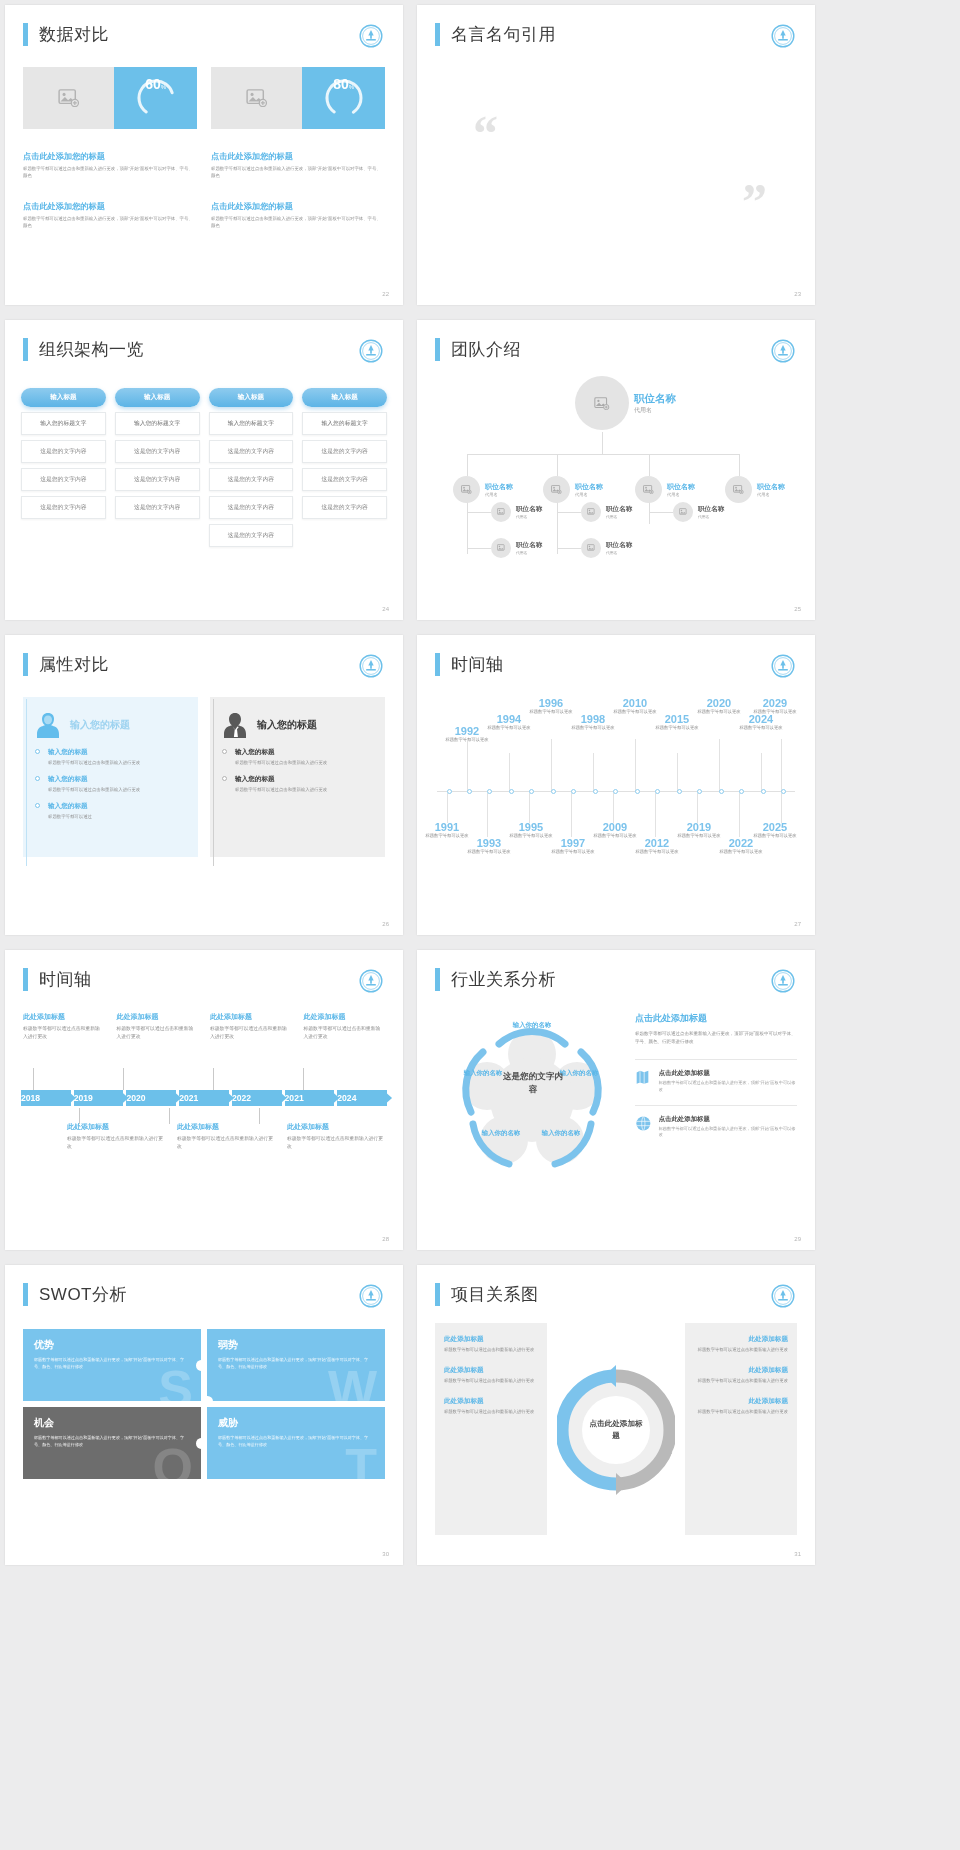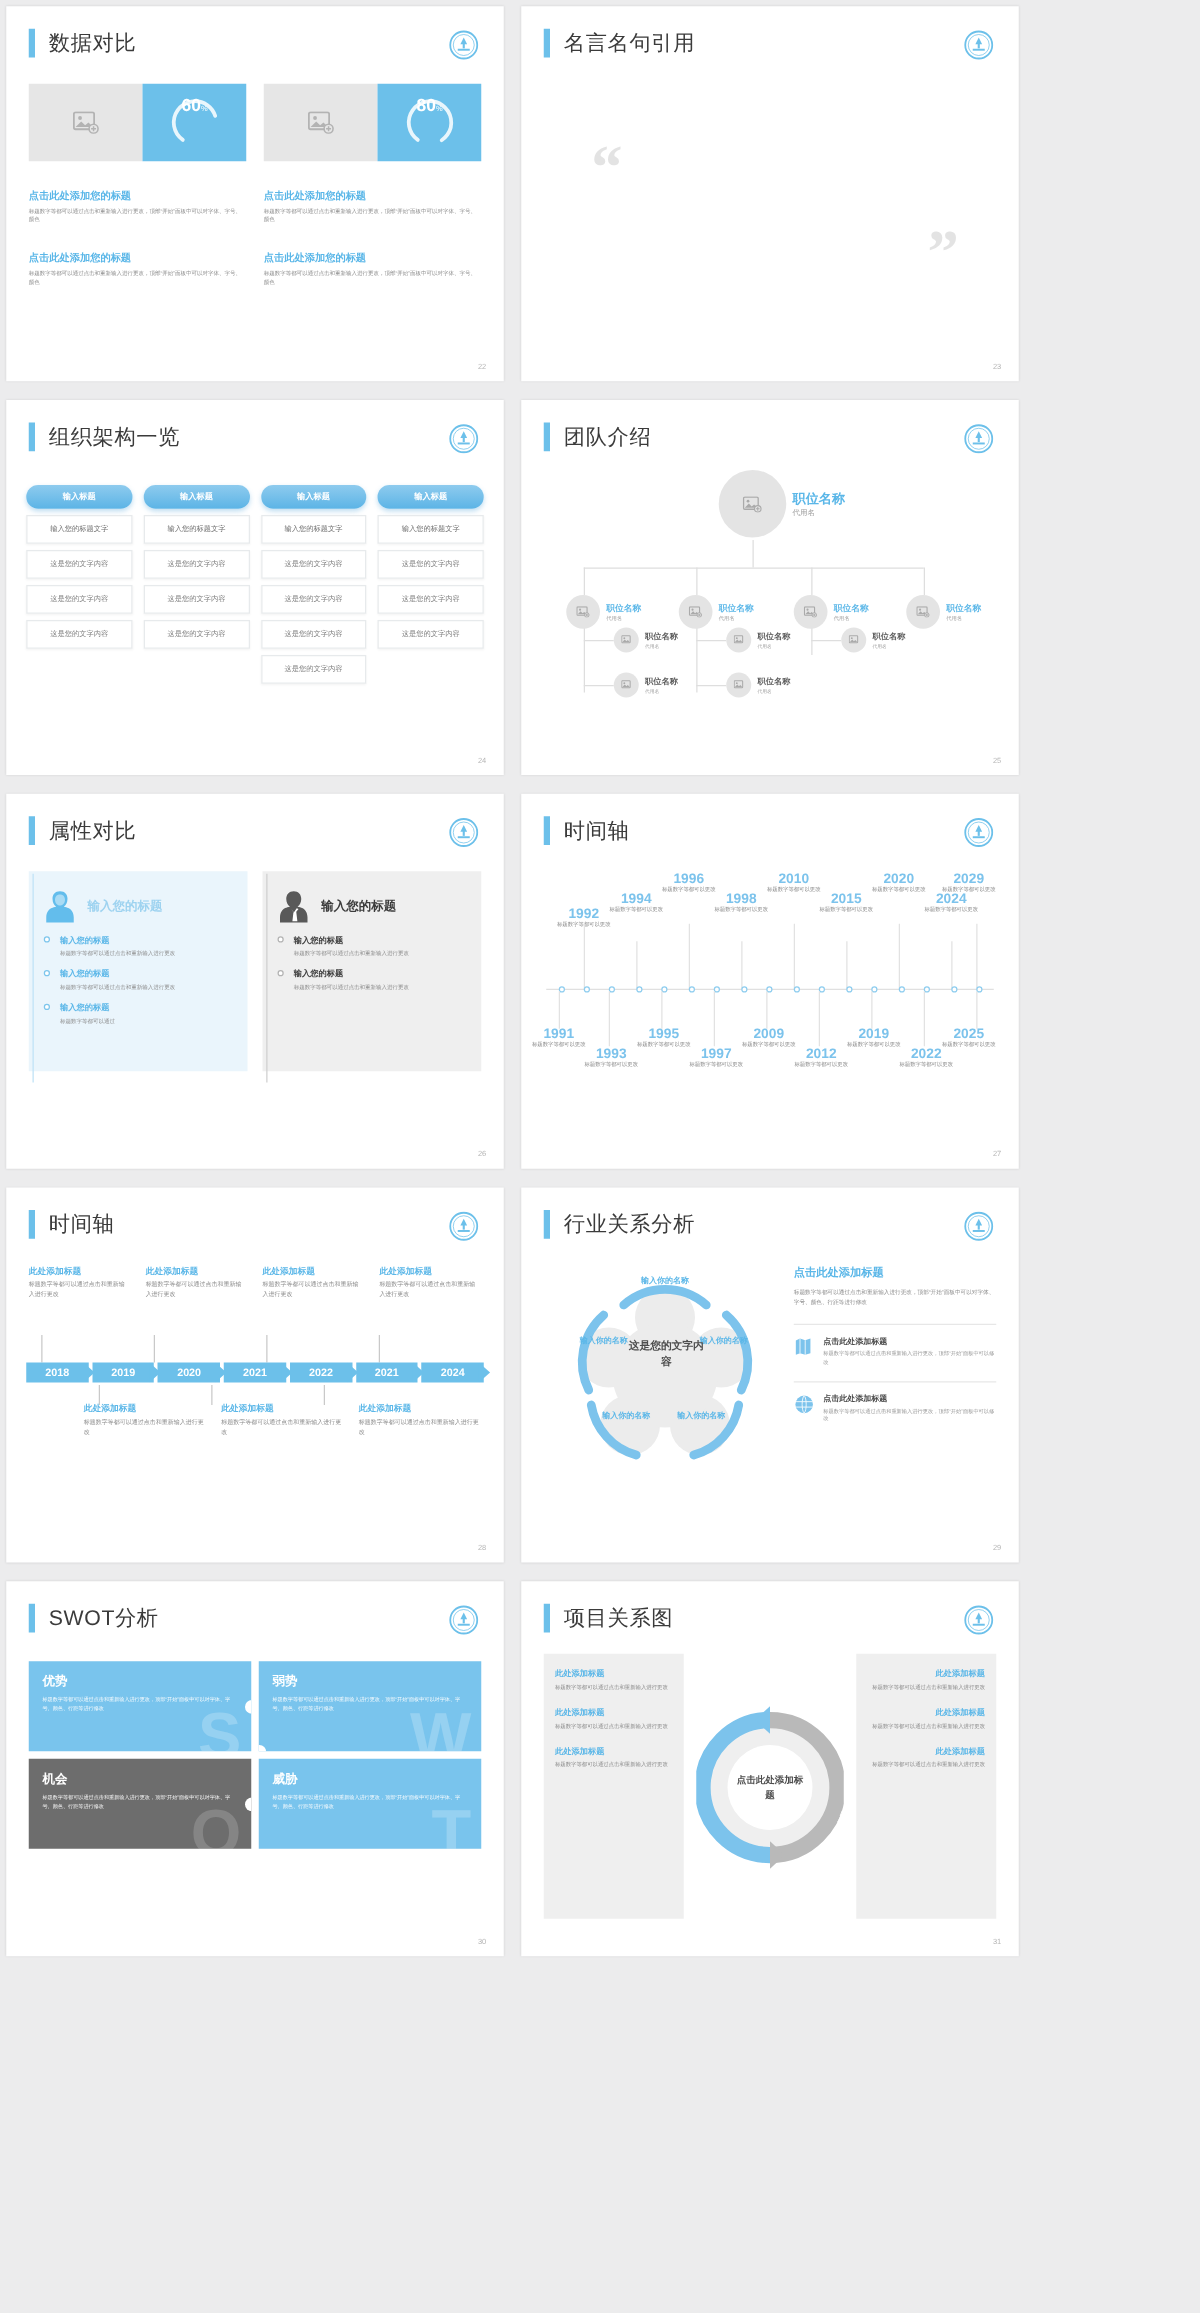--- a/index.html
+++ b/index.html
@@ -91,21 +91,21 @@
   .tlA-y { font-size: 11px; font-weight: bold; color: #7cc3ec; line-height: 1.1; }
   .tlA-t { font-size: 4.3px; color: #8c8c8c; line-height: 1.5; }
 
   
   .tlB-top { position: absolute; top: 62px; left: 18px; right: 18px; display: flex; gap: 12px; }
   .tlB-bot { position: absolute; top: 172px; left: 62px; right: 18px; display: flex; gap: 12px; }
   .tlB-cell { flex: 1; }
   .tlB-cell h5 { font-size: 7px; font-weight: bold; color: #5bb7e8; margin-bottom: 3px; }
   .tlB-cell p { font-size: 4.8px; line-height: 1.62; color: #8c8c8c; }
   .tlB-band { position: absolute; top: 140px; left: 16px; right: 16px; display: flex; gap: 3px; }
-  .yr { flex: 1; background: #6cc0ea; color: #fff; font-size: 8.6px; font-weight: bold; text-align: center;
+  .yr { flex: 1; background: #6cc0ea; color: #fff; font-size: 8.6px; font-weight: bold; text-align: left;
        padding: 3px 0; position: relative; }
   .yr::after { content: ""; position: absolute; right: -5px; top: 0; bottom: 0; width: 9px;
        background: #6cc0ea; clip-path: polygon(0 0,100% 50%,0 100%); }
   .tick { position: absolute; width: 1px; background: #c9c9c9; }
 
   
   .ir-circ { position: absolute; left: 30px; top: 58px; width: 170px; height: 185px; }
   .ir-lbl { position: absolute; font-size: 6.4px; font-weight: bold; color: #5bb7e8; text-align: center; line-height: 1.45; }
   .ir-center { position: absolute; left: 52px; top: 62px; width: 68px; text-align: center;
                font-size: 8.6px; font-weight: bold; color: #4d4d4d; line-height: 1.5; }

